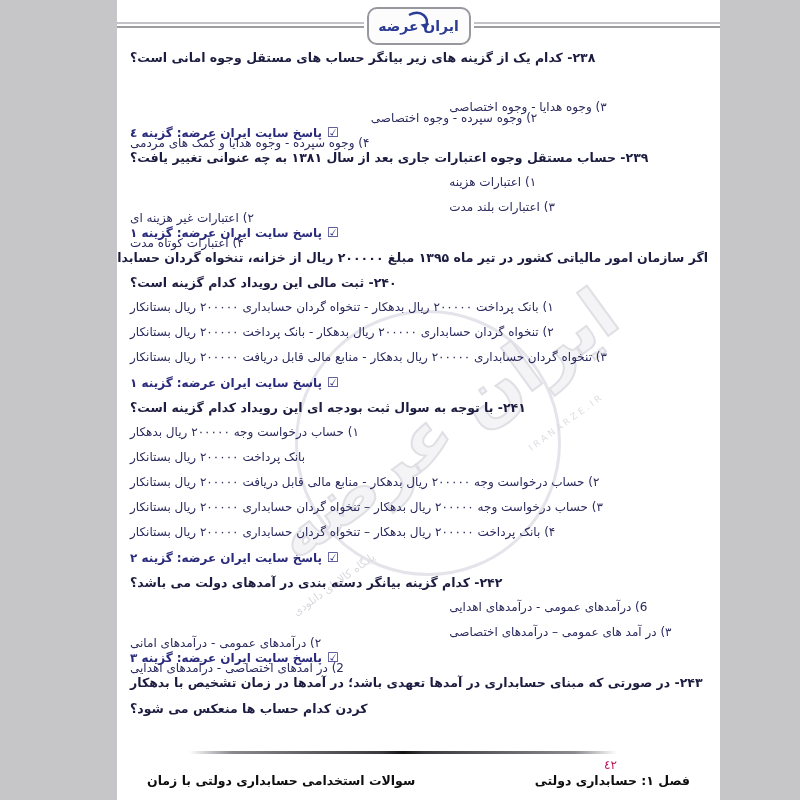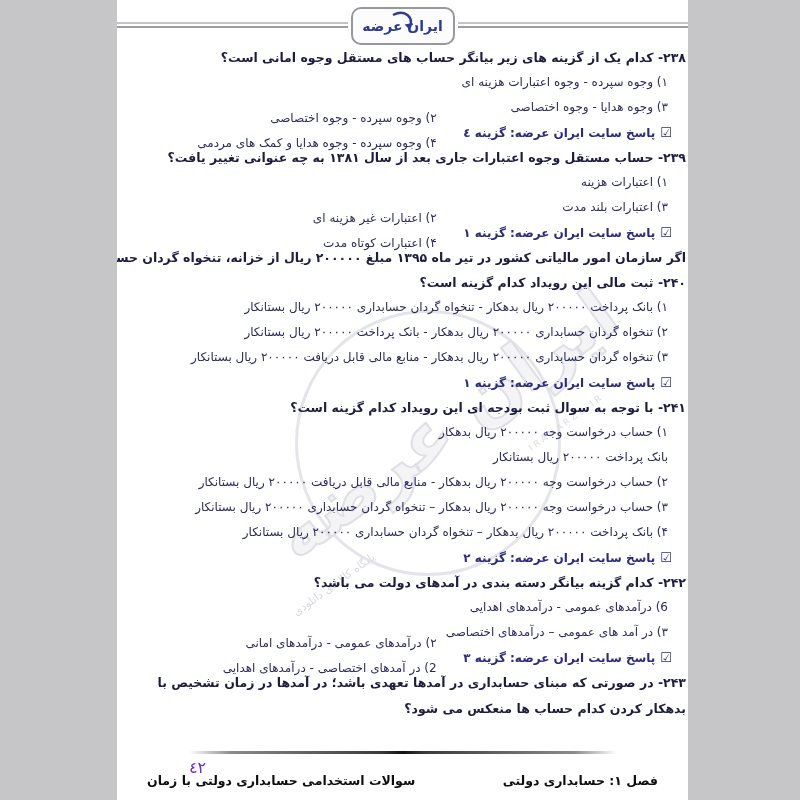--- a/index.html
+++ b/index.html
@@ -3,21 +3,21 @@
 <meta charset="utf-8">
 <style>
   html,body { margin:0; padding:0; }
   body {
     width:800px; height:800px; overflow:hidden; position:relative;
     background:#c6c6c9;
     font-family:"DejaVu Sans", sans-serif;
   }
   .page {
     position:absolute; left:117px; top:0; width:571px; height:800px;
-    background:#ffffff; overflow:hidden;
+    background:#ffffff; overflow:hidden;padding-left:32px;
   }
   
   .header-rule { position:absolute; top:22px; left:0; right:0; z-index:1; }
   .header-rule .l1 { height:2px; background:#c3c3c7; margin-bottom:2px; }
   .header-rule .l2 { height:2px; background:#9d9da2; }
   .logo {
     position:absolute; top:7px; left:50%; transform:translateX(-50%);
     width:100px; height:34px; background:#fcfcfd;
     border:2px solid #97979e; border-radius:10px; z-index:3;
     box-shadow:0 0 0 3px #ffffff;
@@ -41,44 +41,44 @@
   .wm-caption {
     position:absolute; bottom:4px; left:18px; transform:rotate(-36deg);
     font-size:11px; color:#d9d9df; letter-spacing:2px; white-space:nowrap;
   }
   .wm-domain {
     position:absolute; top:112px; right:-14px; transform:rotate(-36deg);
     font-size:9px; color:#dddde3; letter-spacing:3px; white-space:nowrap;
   }
   
   .content {
-    position:absolute; top:45px; left:13px; right:2px; z-index:2;
-    direction:rtl; text-align:right;
+    position:absolute; top:45px; left:13px; right:12px; z-index:2;
+    direction:rtl; text-align:left;
     color:#2a2a5e; font-size:12px;
   }
   .line { height:25px; line-height:25px; white-space:nowrap; }
   .q { font-weight:700; font-size:12.5px; color:#1c1c40; }
   .intro { font-weight:700; font-size:12.5px; color:#1c1c40; }
   .opt { padding-right:18px; }
   .row2 { display:flex; }
   .row2 .c1 { width:43%; }
   .row2 .c2 { width:57%;margin-top:36px; }
   .ans { font-weight:700; color:#2b2b7c; padding-right:14px; }
   .ans .cb { font-size:13px; margin-left:5px; }
   .wrapline { white-space:normal; line-height:26px; height:auto; }
   
   .footer-sep {
     position:absolute; top:751px; left:72px; width:428px; height:3px; z-index:2;
     border-radius:2px;
     background:linear-gradient(90deg, rgba(130,130,135,0) 0%, #8a8a8f 10%,
       #3a3a3e 45%, #121214 50%, #3a3a3e 55%, #8a8a8f 90%, rgba(130,130,135,0) 100%);
   }
   .page-num {
-    position:absolute; top:758px; left:72px; width:428px; text-align:left;
-    font-size:16px; color:#6d28d9; z-index:2;
+    position:absolute; top:758px; left:72px; width:428px; text-align:right;
+    font-size:12px; color:#be185d; z-index:2;
   }
   .footer-row {
     position:absolute; top:773px; left:30px; right:30px; z-index:2;
     direction:rtl; display:flex; justify-content:space-between;
     font-weight:700; font-size:12.5px; color:#0e0e10;
   }
 </style>
 </head>
 <body>
 
@@ -101,21 +101,20 @@
     <div class="wm-circle"></div>
     <div class="wm-text">ایران عرضه</div>
     <div class="wm-domain">IRANARZE.IR</div>
     <div class="wm-caption">پایگاه کالاهای دانلودی</div>
   </div>
 
   <div class="content">
 
     <div class="line q">۲۳۸- کدام یک از گزینه های زیر بیانگر حساب های مستقل وجوه امانی است؟</div>
     <div class="line opt row2">
-      <span class="c1">۱) وجوه سپرده - وجوه اعتبارات هزینه ای</span>
       <span class="c2">۲) وجوه سپرده - وجوه اختصاصی</span>
     </div>
     <div class="line opt row2">
       <span class="c1">۳) وجوه هدایا - وجوه اختصاصی</span>
       <span class="c2">۴) وجوه سپرده - وجوه هدایا و کمک های مردمی</span>
     </div>
     <div class="line ans">
       <span class="cb">☑</span><span>پاسخ سایت ایران عرضه: گزینه ٤</span>
     </div>
 

